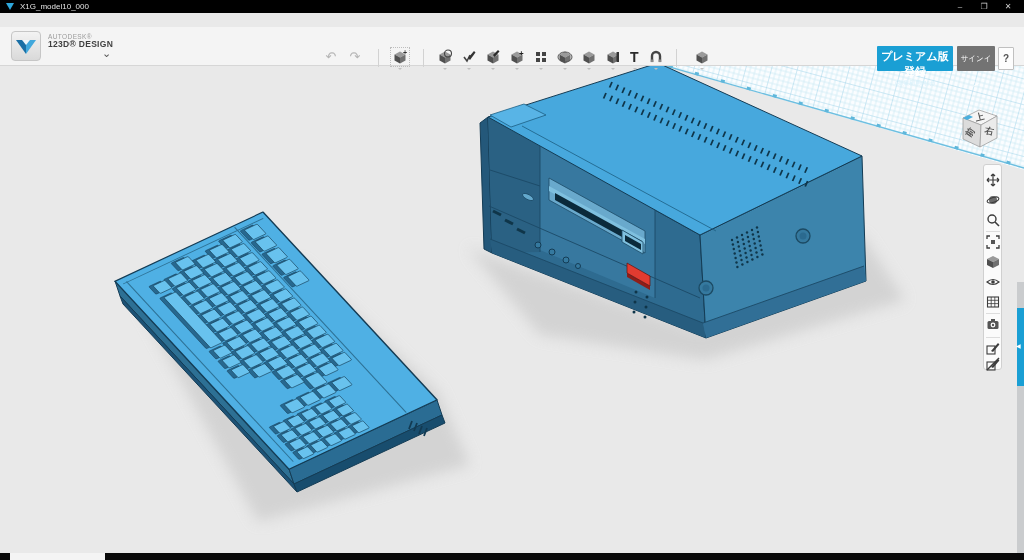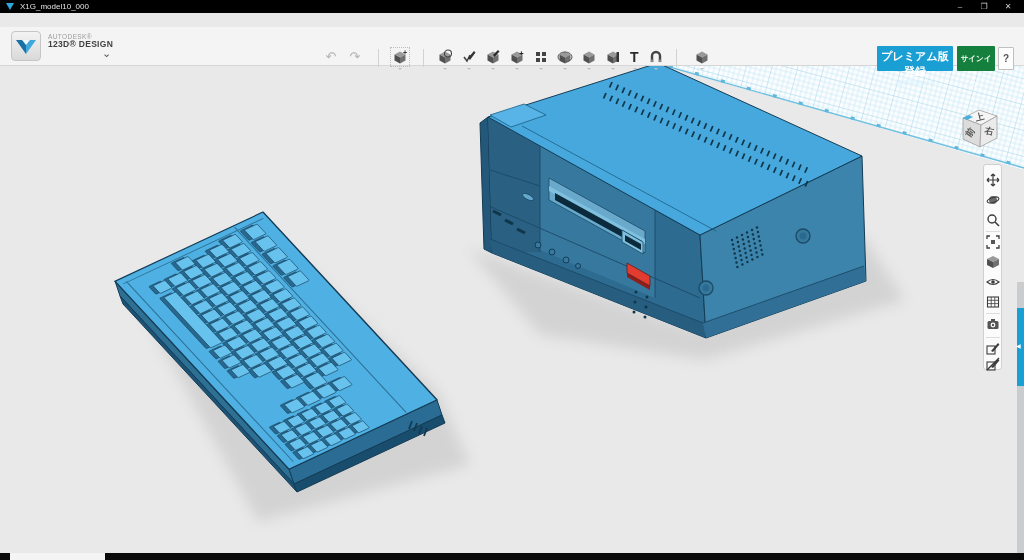--- a/index.html
+++ b/index.html
@@ -33,22 +33,22 @@
     border-left:2px solid transparent; border-right:2px solid transparent;
     border-top:2px solid #c0c0c0; }
   .tb-glyph { font-size:13px; line-height:18px; color:#b5b5b5; }
   .tb-sep { position:absolute; top:22px; width:1px; height:18px; background:#d2d2d2; }
   .tb-frame { outline:1px dotted #bdbdbd; outline-offset:1px; }
   .actbtn { position:absolute; color:#fff; text-align:center; cursor:pointer;
     border-radius:1px; }
   .premium { left:877px; top:19px; width:76px; height:25px; background:#1a9fd4; }
   .premium .b1 { font-size:11px; font-weight:bold; margin-top:3px; }
   .premium .b2 { font-size:6px; color:#d8f1fb; }
-  .signin { left:957px; top:19px; width:38px; height:25px; background:#15803d;
-    font-size:7.5px; font-weight:bold; line-height:25px; }
+  .signin { left:957px; top:19px; width:38px; height:25px; background:#737373;
+    font-size:7.5px; font-weight:normal; line-height:25px; }
   .helpbtn { left:998px; top:20px; width:16px; height:23px; background:#fdfdfd;
     border:1px solid #c0c0c0; color:#555; font-size:10px; font-weight:bold;
     line-height:21px; }
 
   
   .canvas { position:absolute; left:0; top:52px; width:1024px; height:501px;
     background:#e9e9e9; }
   #scene { position:absolute; left:0; top:0; }
 
   

